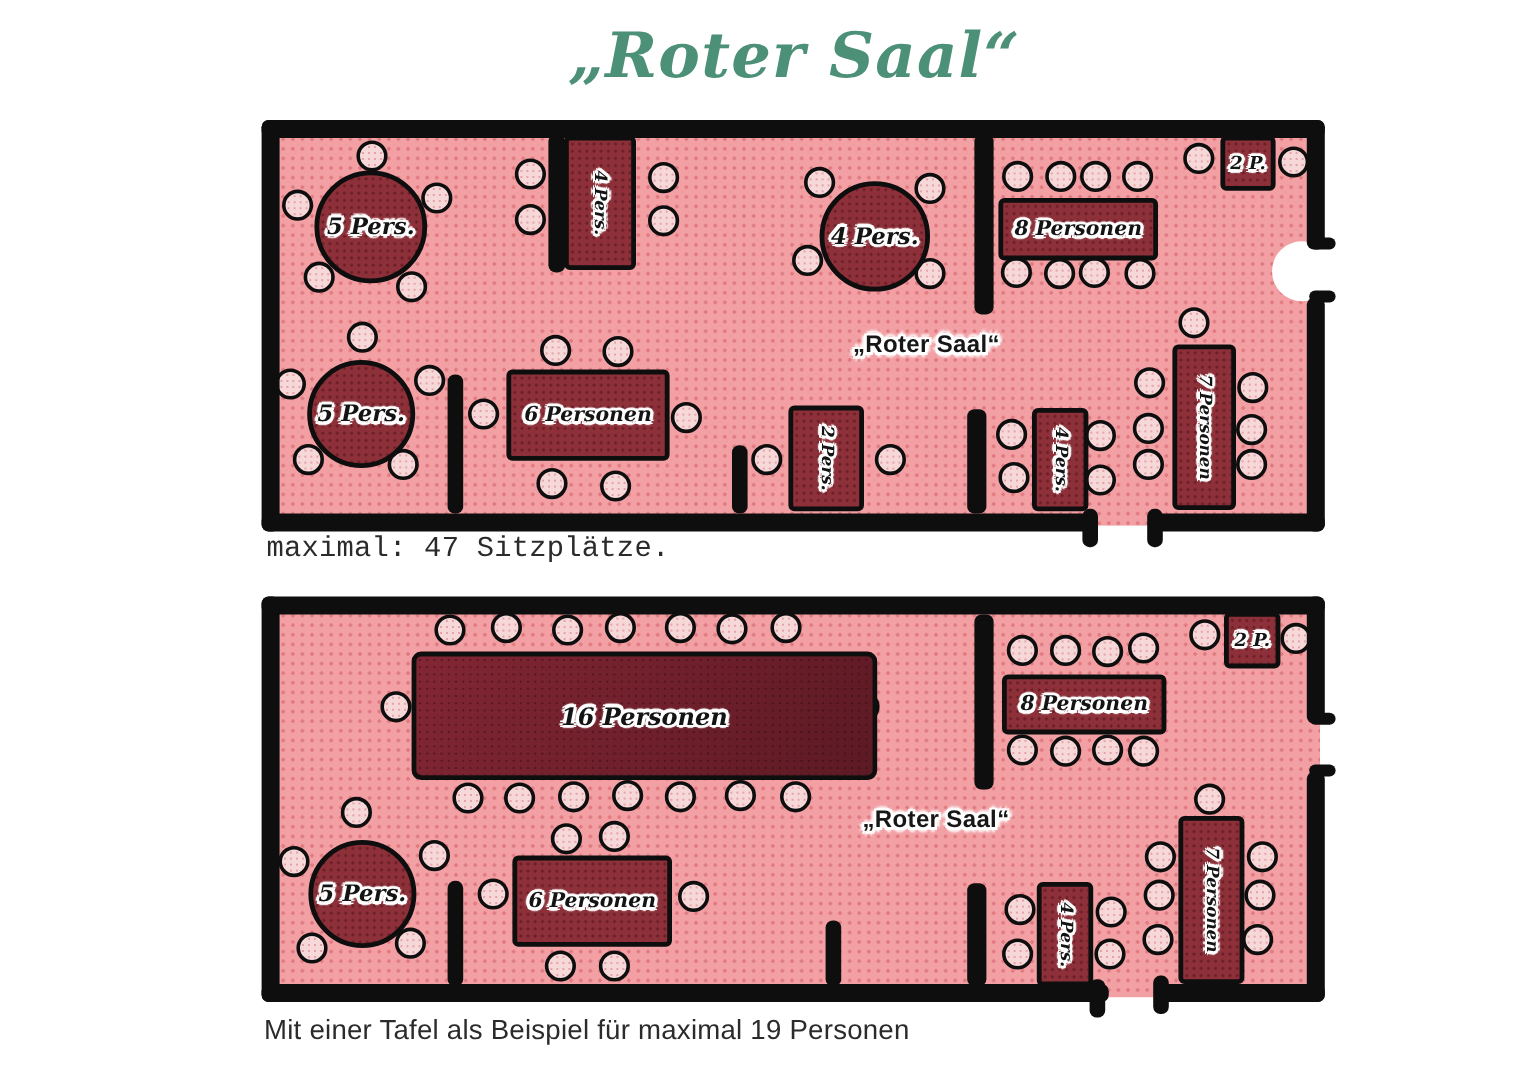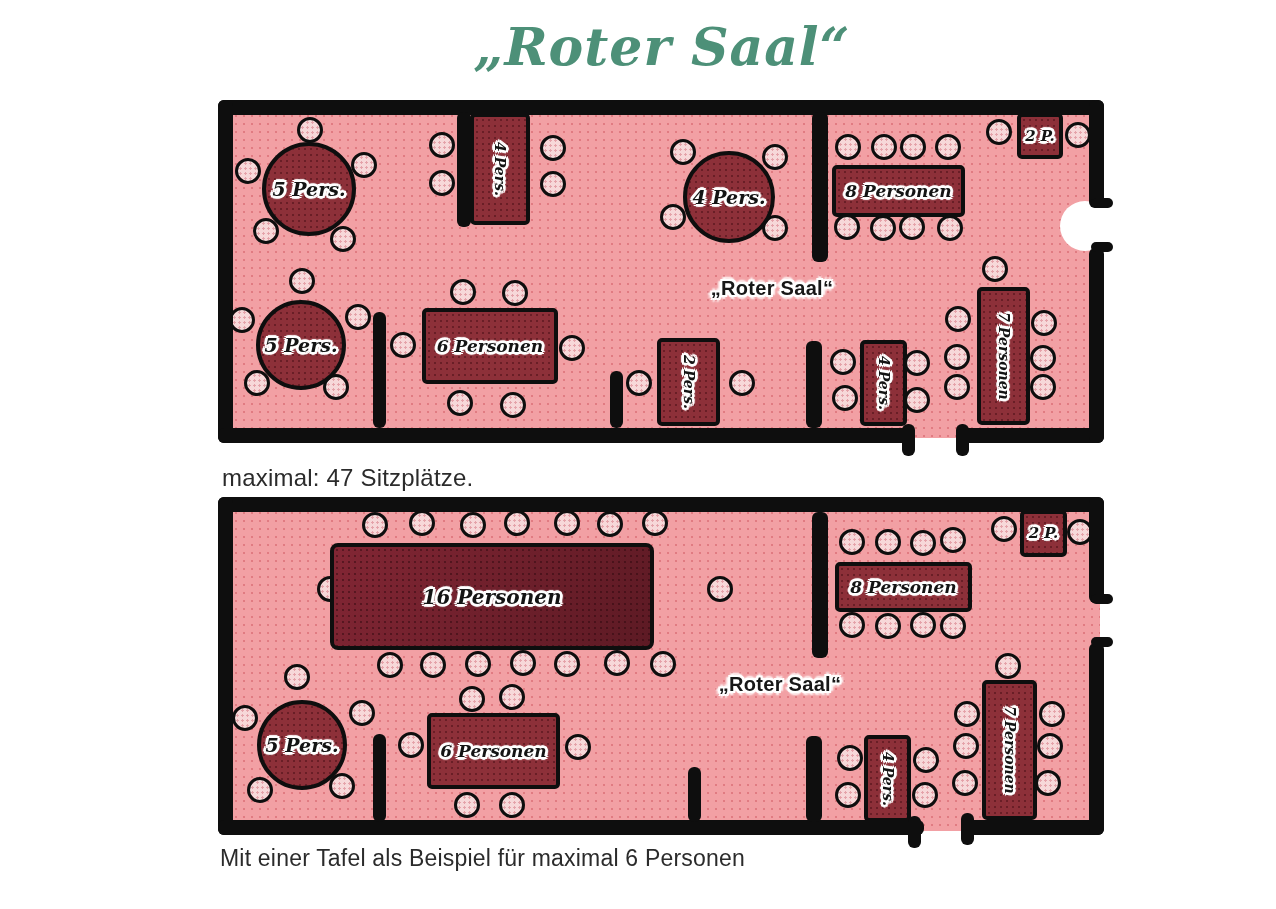--- a/index.html
+++ b/index.html
@@ -4,21 +4,21 @@
 <style>
   html,body{margin:0;padding:0;background:#ffffff;}
   #stage{position:relative;width:1276px;height:909px;background:#fff;overflow:hidden;
          font-family:"Liberation Sans",sans-serif;}
   .plan{position:absolute;inset:0;}
   .title{position:absolute;top:16px;left:0;width:1276px;text-align:center;text-indent:48px;
          font-family:"DejaVu Serif",serif;font-style:italic;font-weight:bold;
          font-size:52px;letter-spacing:1px;color:var(--title,#4d9078);}
   .caption{position:absolute;font-family:"Liberation Sans",sans-serif;font-size:24px;
            color:var(--caption,#2b2b2b);letter-spacing:.2px;}
-  .caption-1{left:222px;top:464px;}
+  .caption-1{left:222px;top:444px;font-family:Liberation Mono, monospace;}
   .caption-2{left:220px;top:845px;font-size:23px;}
   .room{position:absolute;background-color:var(--room,#f2a0a4);
         background-image:radial-gradient(rgba(203,78,88,.45) 1.3px,transparent 1.5px);
         background-size:8px 8px;}
   .arc{position:absolute;background:#fff;border-radius:50%;}
   .wall{position:absolute;background:var(--wall,#0e0e0e);border-radius:6px;}
   .chair{position:absolute;width:26px;height:26px;box-sizing:border-box;border-radius:50%;
          border:3.5px solid var(--wall,#0e0e0e);background-color:var(--chair,#f7d8d9);
          background-image:radial-gradient(rgba(214,120,130,.55) 1px,transparent 1.2px);
          background-size:5px 5px;}
@@ -44,21 +44,21 @@
           text-shadow:-2px -2px 0 #fff,0 -2px 0 #fff,2px -2px 0 #fff,-2px 0 0 #fff,
                        2px 0 0 #fff,-2px 2px 0 #fff,0 2px 0 #fff,2px 2px 0 #fff,
                        -4px 0 2px #fff,4px 0 2px #fff,0 -4px 2px #fff,0 4px 2px #fff;}
 </style>
 </head>
 <body>
 
 <div id="stage">
   <div class="title">„Roter Saal“</div>
   <div class="caption caption-1">maximal: 47 Sitzplätze.</div>
-  <div class="caption caption-2">Mit einer Tafel als Beispiel für maximal 6 Personen</div>
+  <div class="caption caption-2">Mit einer Tafel als Beispiel für maximal 19 Personen</div>
 <div class="plan">
       <div class="room" style="left: 224px; top: 104px; width: 876px; height: 334px;"></div>
       <div class="arc" style="left: 1060px; top: 201px; width: 50px; height: 50px;"></div>
       <div class="chair" style="left: 297px; top: 117px; width: 26px; height: 26px;"></div>
       <div class="chair" style="left: 235px; top: 158px; width: 26px; height: 26px;"></div>
       <div class="chair" style="left: 351px; top: 152px; width: 26px; height: 26px;"></div>
       <div class="chair" style="left: 253px; top: 218px; width: 26px; height: 26px;"></div>
       <div class="chair" style="left: 330px; top: 226px; width: 26px; height: 26px;"></div>
       <div class="chair" style="left: 289px; top: 268px; width: 26px; height: 26px;"></div>
       <div class="chair" style="left: 229px; top: 307px; width: 26px; height: 26px;"></div>
@@ -192,21 +192,21 @@
       <div class="chair" style="left: 835px; top: 782px; width: 26px; height: 26px;"></div>
       <div class="chair" style="left: 913px; top: 747px; width: 26px; height: 26px;"></div>
       <div class="chair" style="left: 912px; top: 782px; width: 26px; height: 26px;"></div>
       <div class="chair" style="left: 995px; top: 653px; width: 26px; height: 26px;"></div>
       <div class="chair" style="left: 954px; top: 701px; width: 26px; height: 26px;"></div>
       <div class="chair" style="left: 953px; top: 733px; width: 26px; height: 26px;"></div>
       <div class="chair" style="left: 952px; top: 770px; width: 26px; height: 26px;"></div>
       <div class="chair" style="left: 1039px; top: 701px; width: 26px; height: 26px;"></div>
       <div class="chair" style="left: 1037px; top: 733px; width: 26px; height: 26px;"></div>
       <div class="chair" style="left: 1035px; top: 770px; width: 26px; height: 26px;"></div>
-      <div class="table big" style="left: 330px; top: 543px; width: 324px; height: 107px;">
+      <div class="table big" style="left: 343px; top: 543px; width: 388px; height: 107px;">
         <span class="tlabel" style="font-size: 20px;">16 Personen</span>
       </div>
       <div class="table round" style="left: 257px; top: 700px; width: 90px; height: 90px;">
         <span class="tlabel" style="font-size: 19px;">5 Pers.</span>
       </div>
       <div class="table" style="left: 427px; top: 713px; width: 133px; height: 76px;">
         <span class="tlabel" style="font-size: 17px;">6 Personen</span>
       </div>
       <div class="table" style="left: 835px; top: 562px; width: 137px; height: 50px;">
         <span class="tlabel" style="font-size: 17px;">8 Personen</span>

